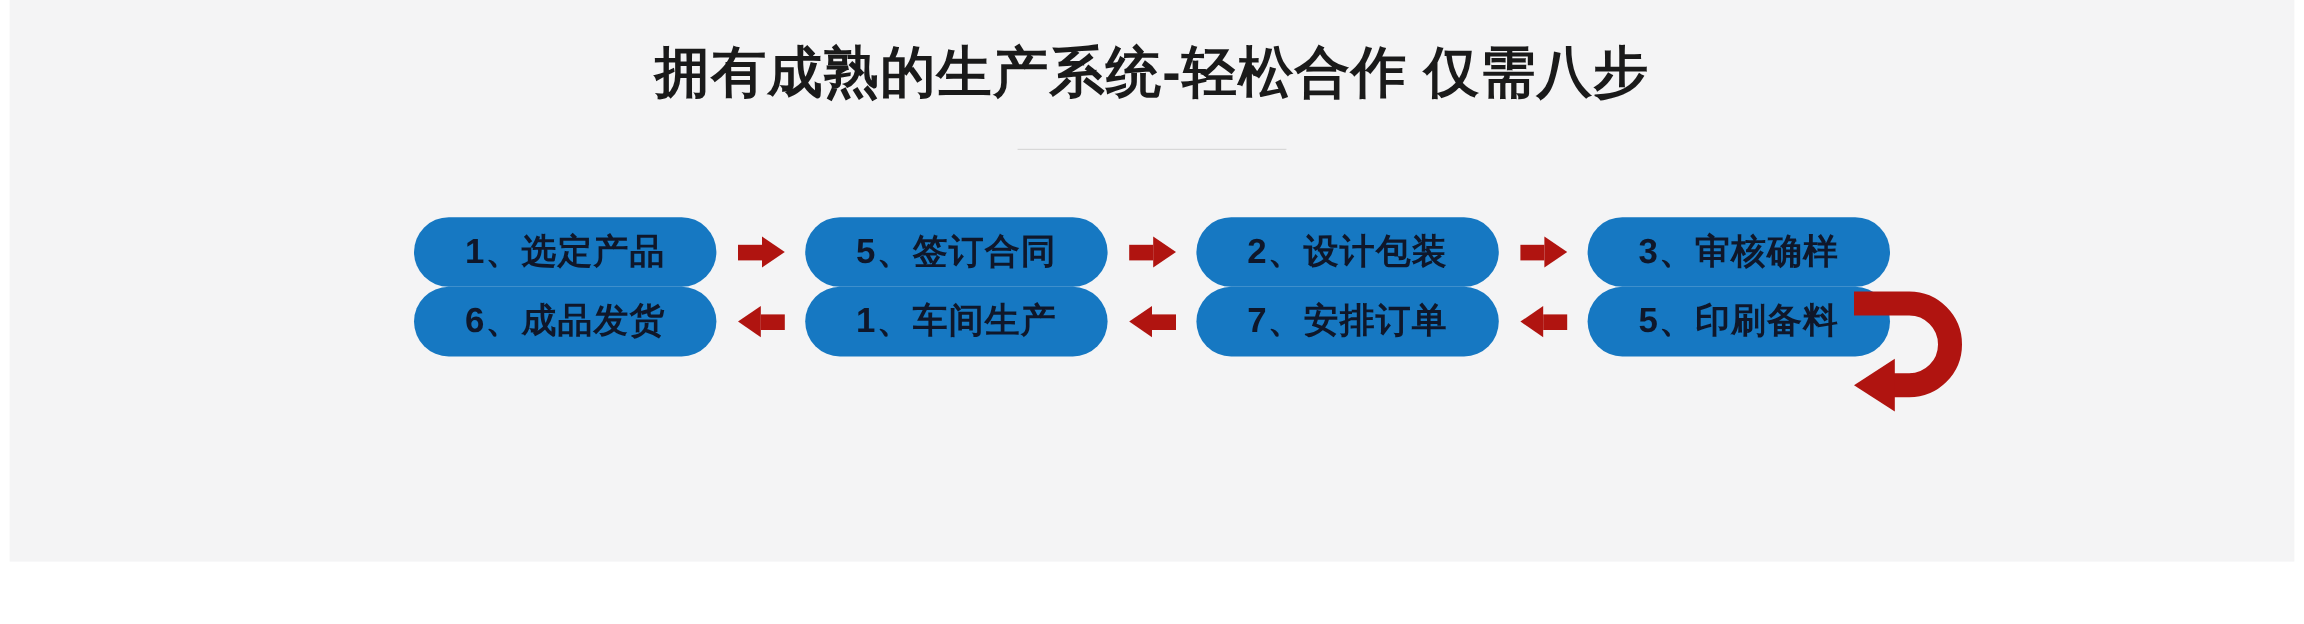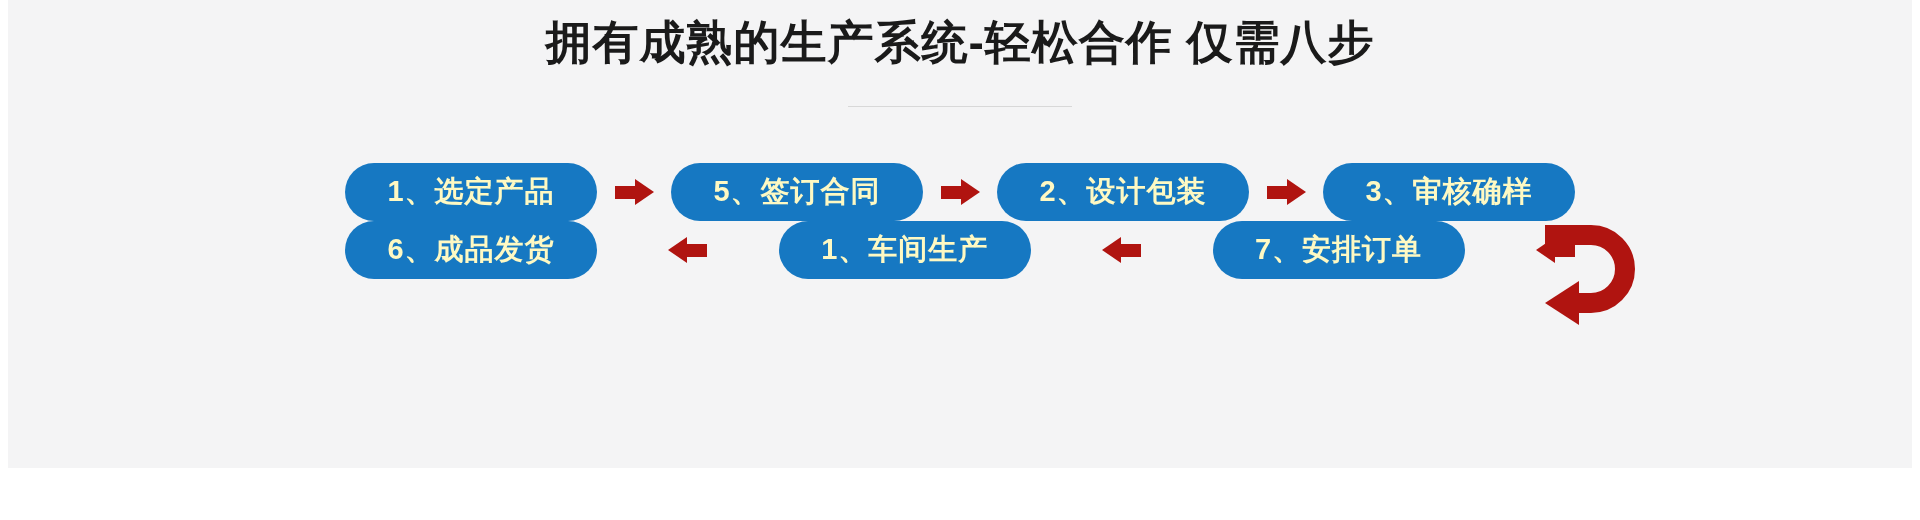--- a/index.html
+++ b/index.html
@@ -13,21 +13,21 @@
     width: 1920px; height: 520px;
     background: #ffffff;
     font-family: "Liberation Sans", "DejaVu Sans", sans-serif;
     overflow: hidden;
   }
   .canvas {
     margin: 0 8px;
     width: 1904px;
     height: 468px;
     background: var(--background);
-    padding-top: 12px;
+    padding-top: 30px;
     overflow: hidden;
   }
   .title {
     text-align: center;
     font-size: 46px;
     line-height: 60px;
     font-weight: bold;
     color: var(--title);
     letter-spacing: 1px;
   }
@@ -46,21 +46,21 @@
     display: flex;
     align-items: center;
     justify-content: space-between;
     height: 58px;
   }
   .pill {
     width: 252px;
     height: 58px;
     background: var(--pill);
     border-radius: 30px;
-    color: #fef9c3;
+    color: #0f172a;
     font-size: 29px;
     font-weight: bold;
     display: flex;
     align-items: center;
     justify-content: center;
     letter-spacing: 1px;
     white-space: nowrap;
   }
   .arrow {
     display: flex;
@@ -135,16 +135,17 @@
       <div class="pill">1、车间生产</div>
       <span class="arrow">
           <span class="head-left"></span>
           <span class="bar"></span>
         </span>
       <div class="pill">7、安排订单</div>
       <span class="arrow">
           <span class="head-left"></span>
           <span class="bar"></span>
         </span>
+      <div class="pill">5、印刷备料</div>
     </div>
 
   </div>
 </div>
 
 </body></html>

